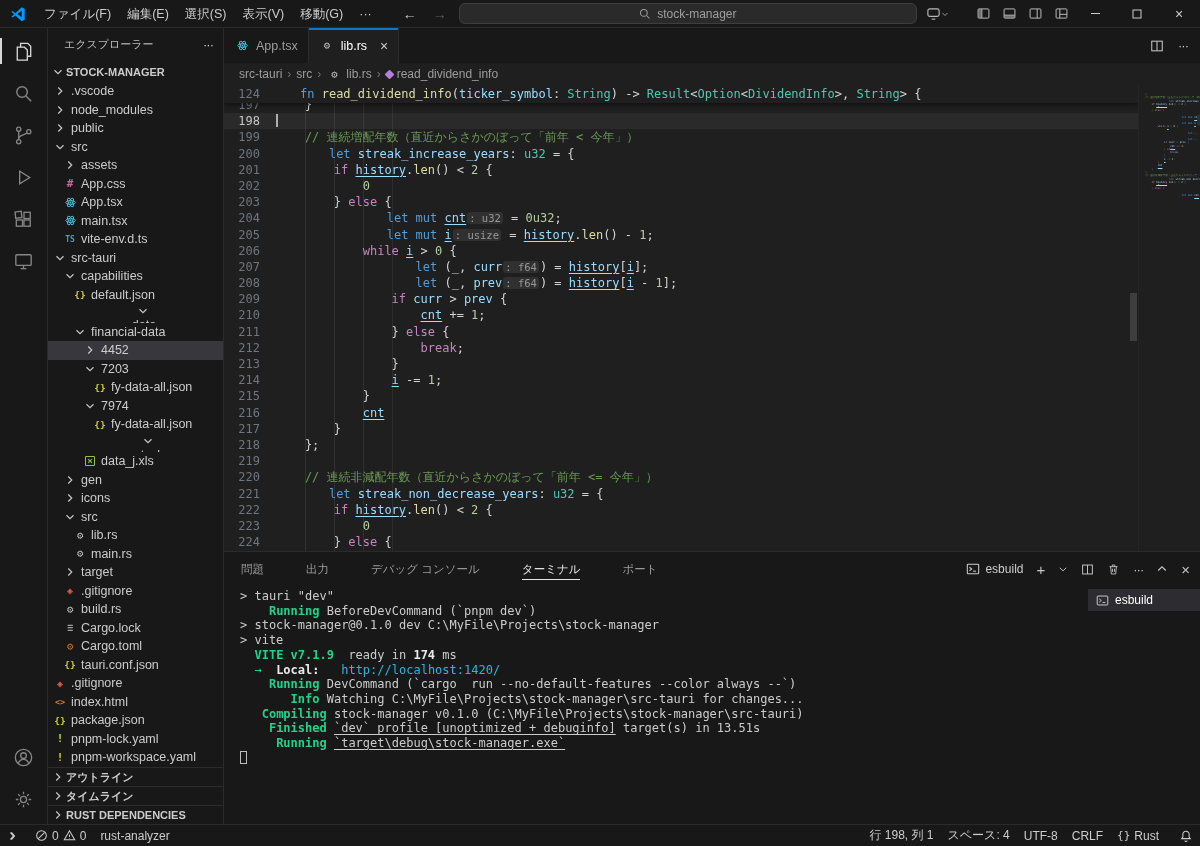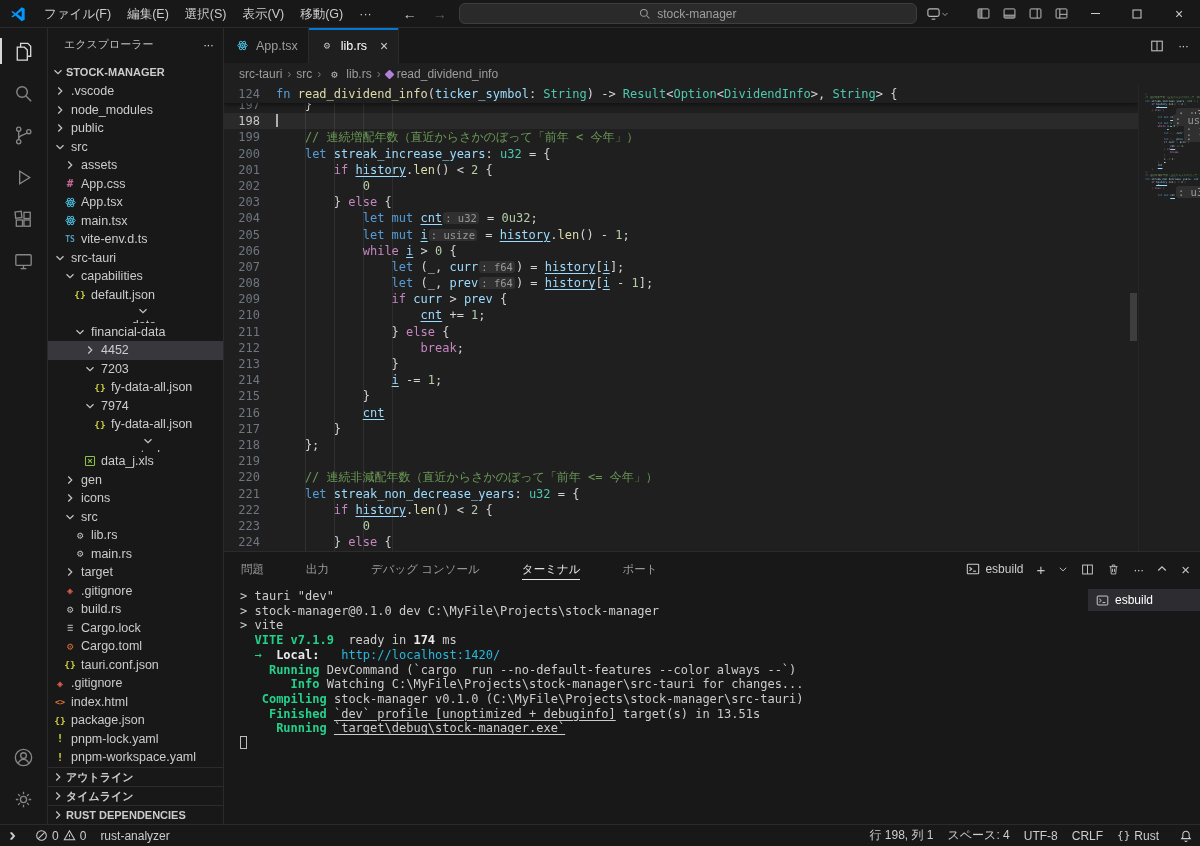--- a/index.html
+++ b/index.html
@@ -70,21 +70,21 @@
   linear-gradient(#ffffff14,#ffffff14) 110px 0/1px 100% no-repeat,
   linear-gradient(#ffffff12,#ffffff12) 139px 0/1px 100% no-repeat,
   linear-gradient(#ffffff10,#ffffff10) 168px 0/1px 100% no-repeat;}
 .code-line{display:flex;height:16.2px;line-height:16.2px;position:relative;z-index:1;}
 .code-line.current{background:rgba(255,255,255,.05);}
 .code-line.current .gutter{color:#c6c6c6;}
 .gutter{width:42px;flex:none;text-align:right;padding-right:6px;color:#6e7681;font-family:"DejaVu Sans Mono",monospace;font-size:12px;}
 .code-text{padding-left:10px;white-space:pre;font-size:12px;color:#d4d4d4;}
 .caret{display:inline-block;width:1.5px;height:13px;background:#aeafad;vertical-align:-2px;}
 
-.tk-k{color:#569cd6;} .tk-c{color:#c586c0;} .tk-f{color:#dcdcaa;} .tk-t{color:#4ec9b0;}
+.tk-k{color:#569cd6;margin-left:24px;} .tk-c{color:#c586c0;} .tk-f{color:#dcdcaa;} .tk-t{color:#4ec9b0;}
 .tk-v{color:#9cdcfe;} .tk-n{color:#b5cea8;} .tk-cm{color:#6a9955;}
 .tk-m{color:#9cdcfe;text-decoration:underline;text-decoration-thickness:1px;text-underline-offset:2px;}
 .tk-i{color:#989898;background:#303030;border-radius:3px;font-size:10.5px;padding:0 2px;margin:0 1px;}
 
 .minimap{width:62px;flex:none;background:#1f1f1f;overflow:hidden;padding-top:8px;border-left:1px solid rgba(255,255,255,.03);}
 .mini-line{white-space:pre;font-size:2.6px;line-height:3.3px;color:#7a7a7a;}
 .vscrollbar{position:absolute;right:0;top:0;bottom:0;width:10px;}
 .vthumb{position:absolute;top:208px;height:48px;left:2px;right:1px;background:rgba(121,121,121,.35);}
 
 
@@ -789,20 +789,21 @@
                   <path d="M3 10l5-5 5 5"></path>
                 </svg>
               </span>
             <span style="font-size:15px;">×</span>
           </div>
         </div>
         <div class="panel-body">
           <div class="terminal">
               <pre class="term-line"><span>&gt; tauri "dev"</span></pre>
               <pre class="term-line"></pre>
+              <pre class="term-line"><span>    </span><span class="tm-g">Running</span><span> BeforeDevCommand (`pnpm dev`)</span></pre>
               <pre class="term-line"></pre>
               <pre class="term-line"><span>&gt; stock-manager@0.1.0 dev C:\MyFile\Projects\stock-manager</span></pre>
               <pre class="term-line"><span>&gt; vite</span></pre>
               <pre class="term-line"></pre>
               <pre class="term-line"><span>  </span><span class="tm-g">VITE v7.1.9</span><span>  ready in </span><span class="tm-wb">174</span><span> ms</span></pre>
               <pre class="term-line"></pre>
               <pre class="term-line"><span>  </span><span class="tm-ga">→</span><span>  </span><span class="tm-wb">Local:</span><span>   </span><span class="tm-link">http://localhost:1420/</span></pre>
               <pre class="term-line"><span>    </span><span class="tm-g">Running</span><span> DevCommand (`cargo  run --no-default-features --color always --`)</span></pre>
               <pre class="term-line"><span>       </span><span class="tm-g">Info</span><span> Watching C:\MyFile\Projects\stock-manager\src-tauri for changes...</span></pre>
               <pre class="term-line"><span>   </span><span class="tm-g">Compiling</span><span> stock-manager v0.1.0 (C:\MyFile\Projects\stock-manager\src-tauri)</span></pre>

